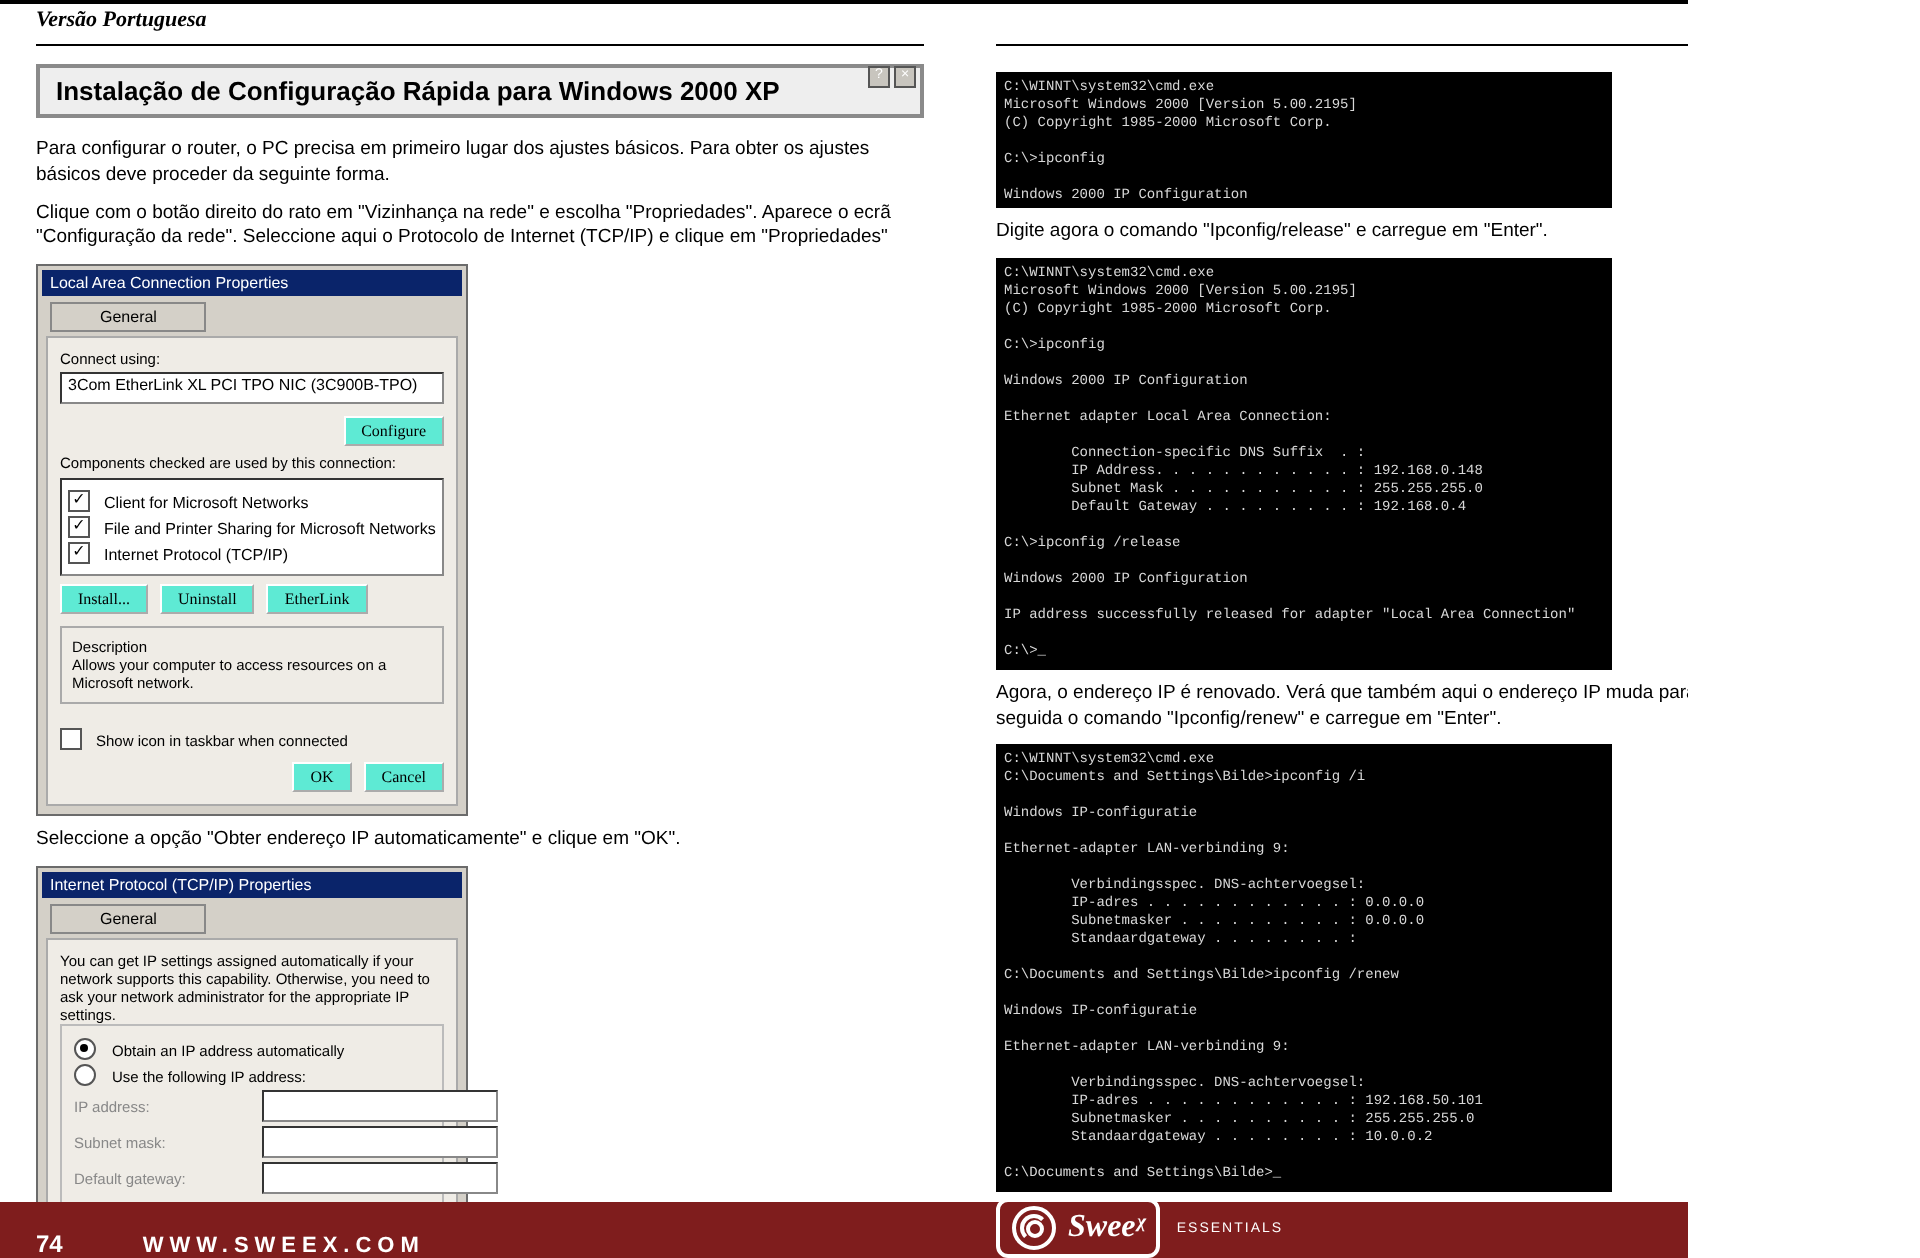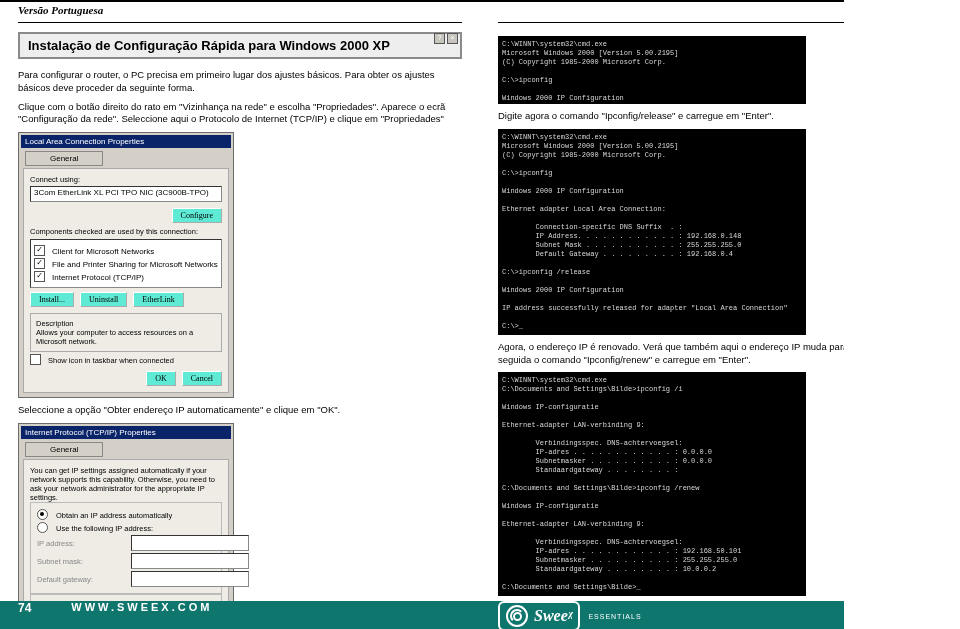--- a/index.html
+++ b/index.html
@@ -30,21 +30,21 @@
   .rad.on::after{content:"";position:absolute;left:2px;top:2px;width:4px;height:4px;border-radius:50%;background:#000}
   .lbl{font-size:7.5px}
   .fgrp{border:1px solid #bbb;padding:4px 6px;margin:0 0}
   .ipseg{display:flex;gap:4px;margin:2px 0;align-items:center}
   .ipseg .lbl{flex:0 0 90px;color:#888}
   .ipseg .inp{flex:0 0 110px}
   
   .term{background:#000;color:#d8d8d8;font:7px/9px "Courier New",monospace;padding:4px;white-space:pre;margin:4px 0}
   .term.small{height:60px;overflow:hidden}
   .term.mid{min-height:88px}
-  .footer{position:absolute;bottom:0;left:0;right:0;height:28px;background:#0f766e;color:#fff;display:flex;align-items:flex-start}
+  .footer{position:absolute;bottom:0;left:0;right:0;height:28px;background:#7f1d1d;color:#fff;display:flex;align-items:flex-end}
   .page.left .footer{padding-left:18px}
   .page.right .footer{justify-content:space-between;padding:0 18px}
   .footer .num{font:bold 12px Arial}
   .footer .url{font:bold 11px Arial;letter-spacing:3px;margin-left:40px}
   .logo-box{border:2px solid #fff;border-radius:6px;display:flex;align-items:center;gap:6px;padding:2px 6px}
   .logo-txt{font:italic bold 16px Georgia,serif}
   .ess{font:7px Arial;letter-spacing:1px;margin-left:2px}
   .sweex-icon{width:18px;height:18px;border:2px solid #fff;border-radius:50%;position:relative}
   .sweex-icon::before,.sweex-icon::after{content:"";position:absolute;border:2px solid #fff;border-radius:50%}
   .sweex-icon::before{width:10px;height:10px;left:2px;top:2px;border-right-color:transparent;border-bottom-color:transparent}
@@ -99,21 +99,21 @@
           </div>
           <div class="btn-row">
             <button class="btn">Install...</button>
             <button class="btn">Uninstall</button>
             <button class="btn">EtherLink</button>
           </div>
           <div class="desc-box">
             <div style="font-weight:normal">Description</div>
             <div>Allows your computer to access resources on a Microsoft network.</div>
           </div>
-          <div class="row" style="margin-top:2px">
+          <div class="row" style="margin-top:12px">
               <span class="ck"></span>
               <span class="lbl">Show icon in taskbar when connected</span>
             </div>
           <div class="okrow">
             <button class="btn">OK</button>
             <button class="btn">Cancel</button>
           </div>
         </div>
       </div>
 

